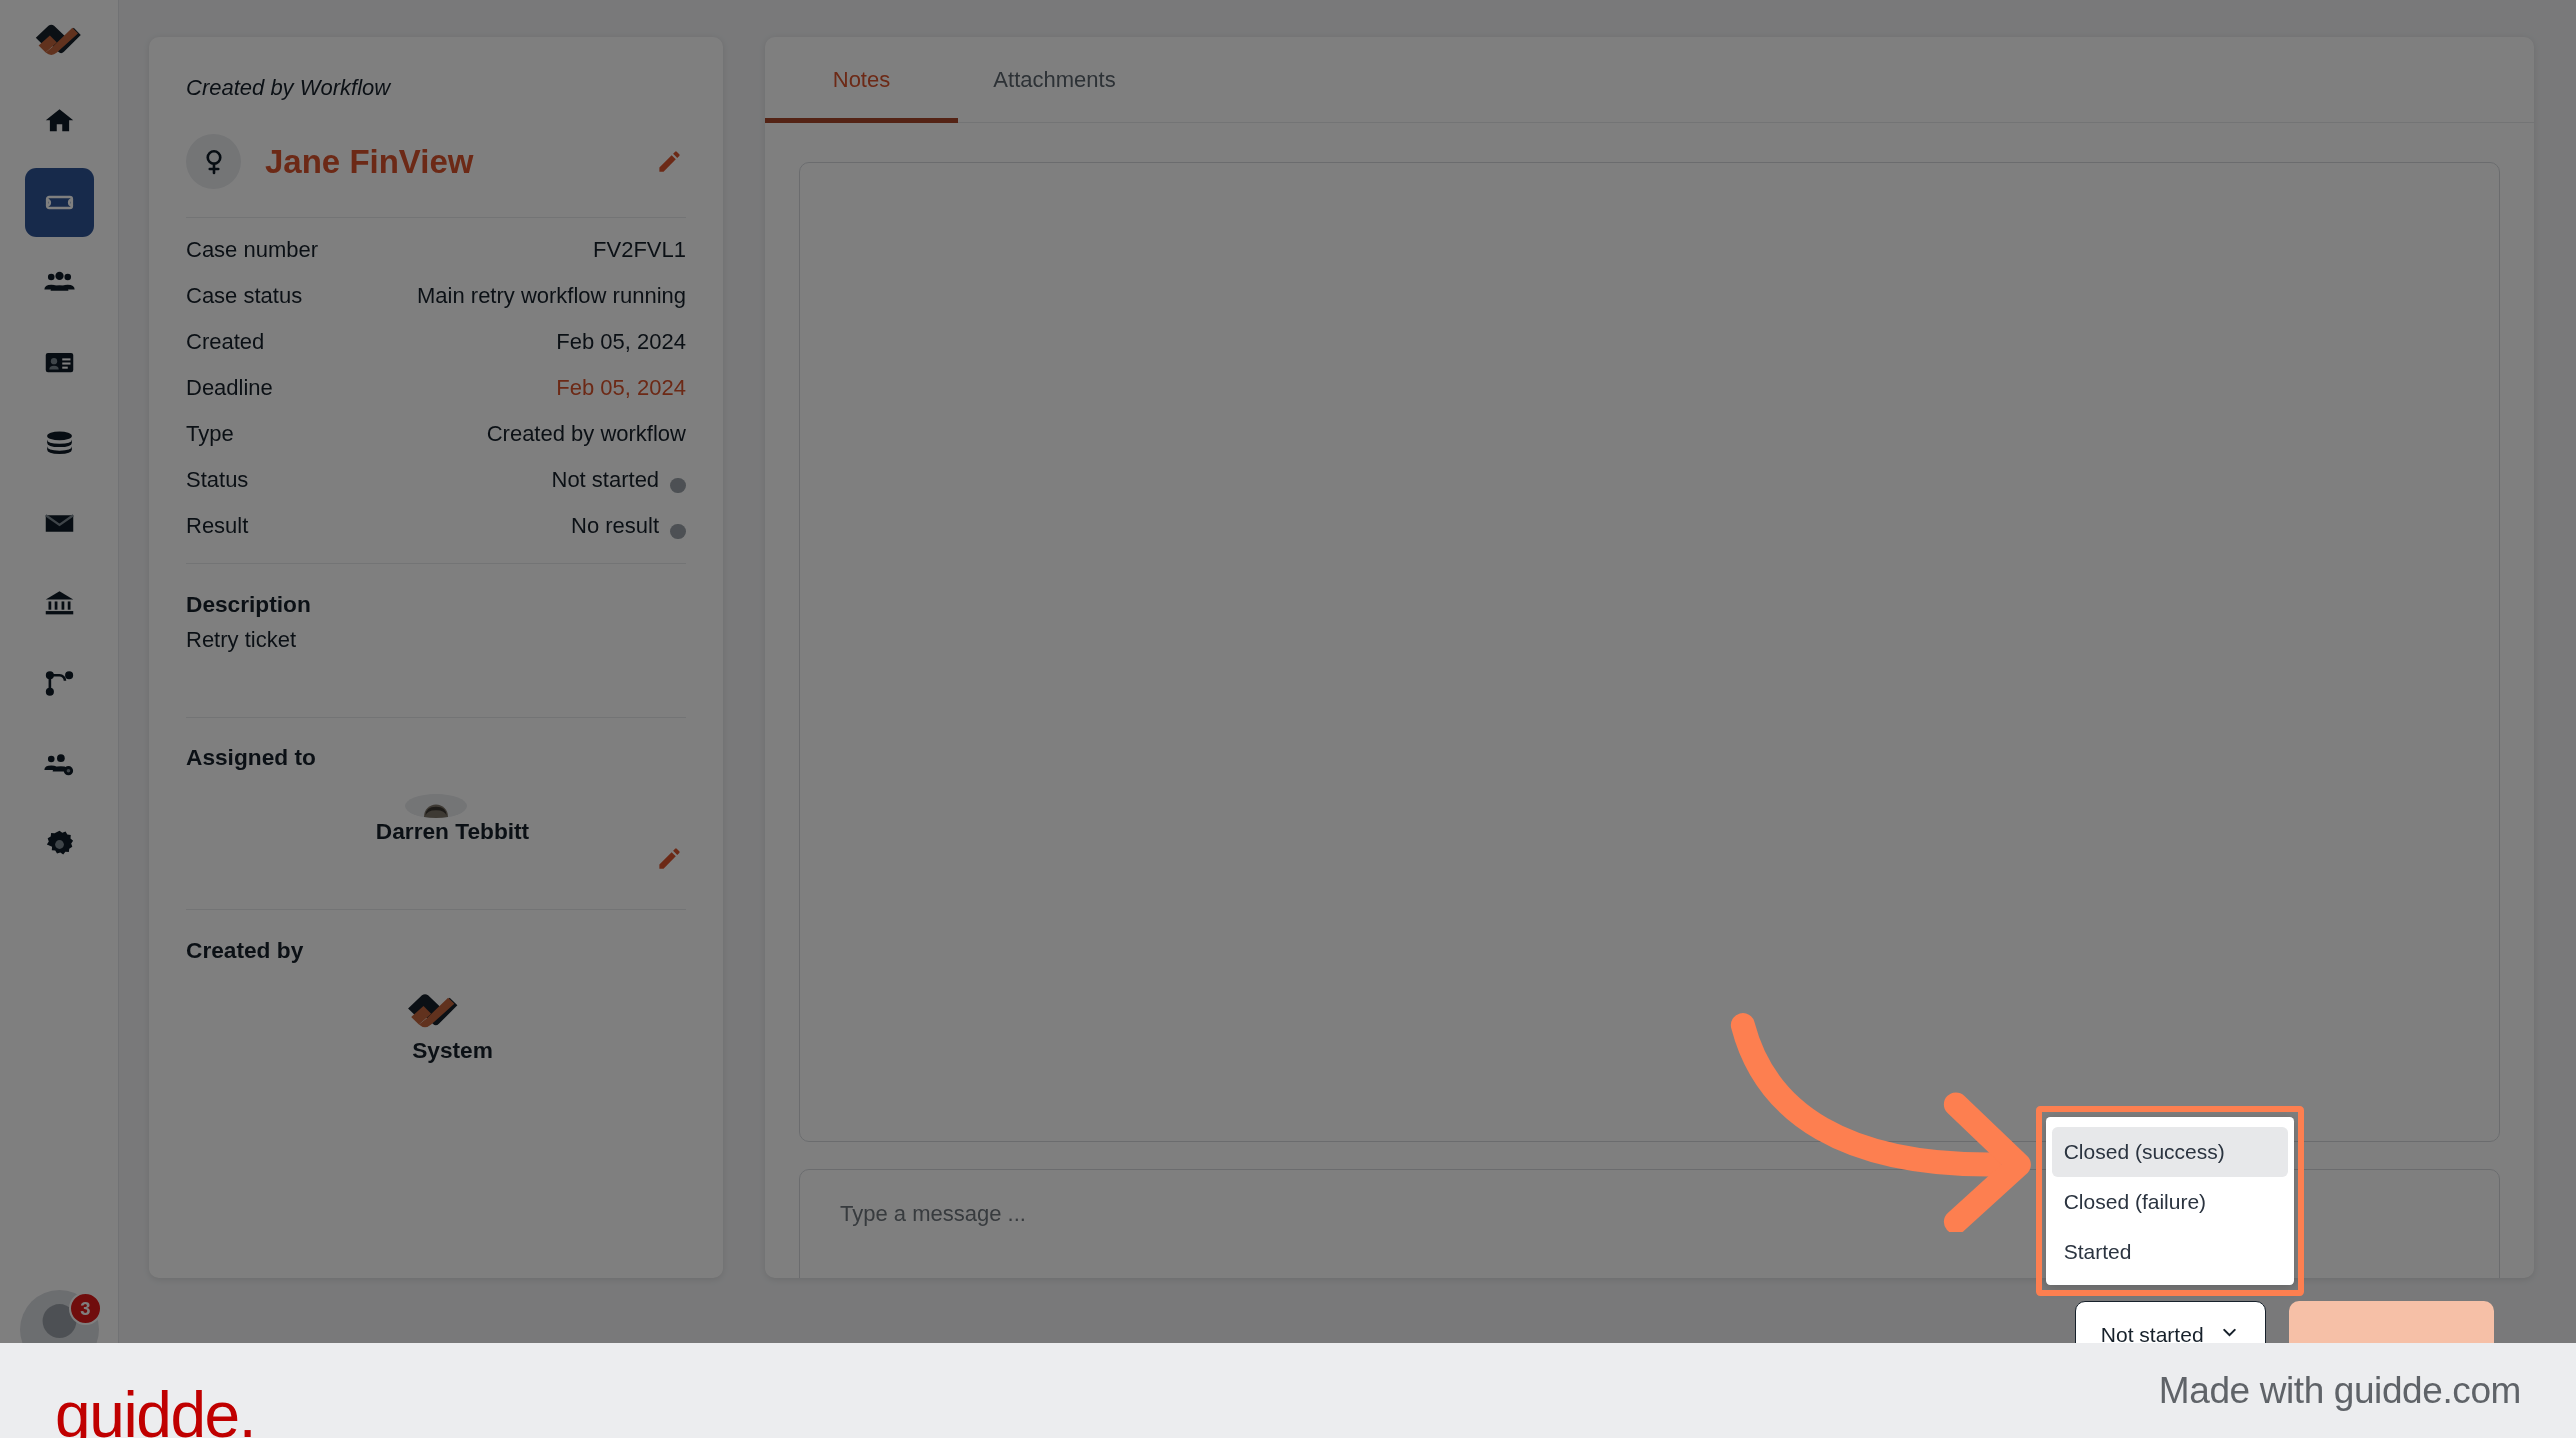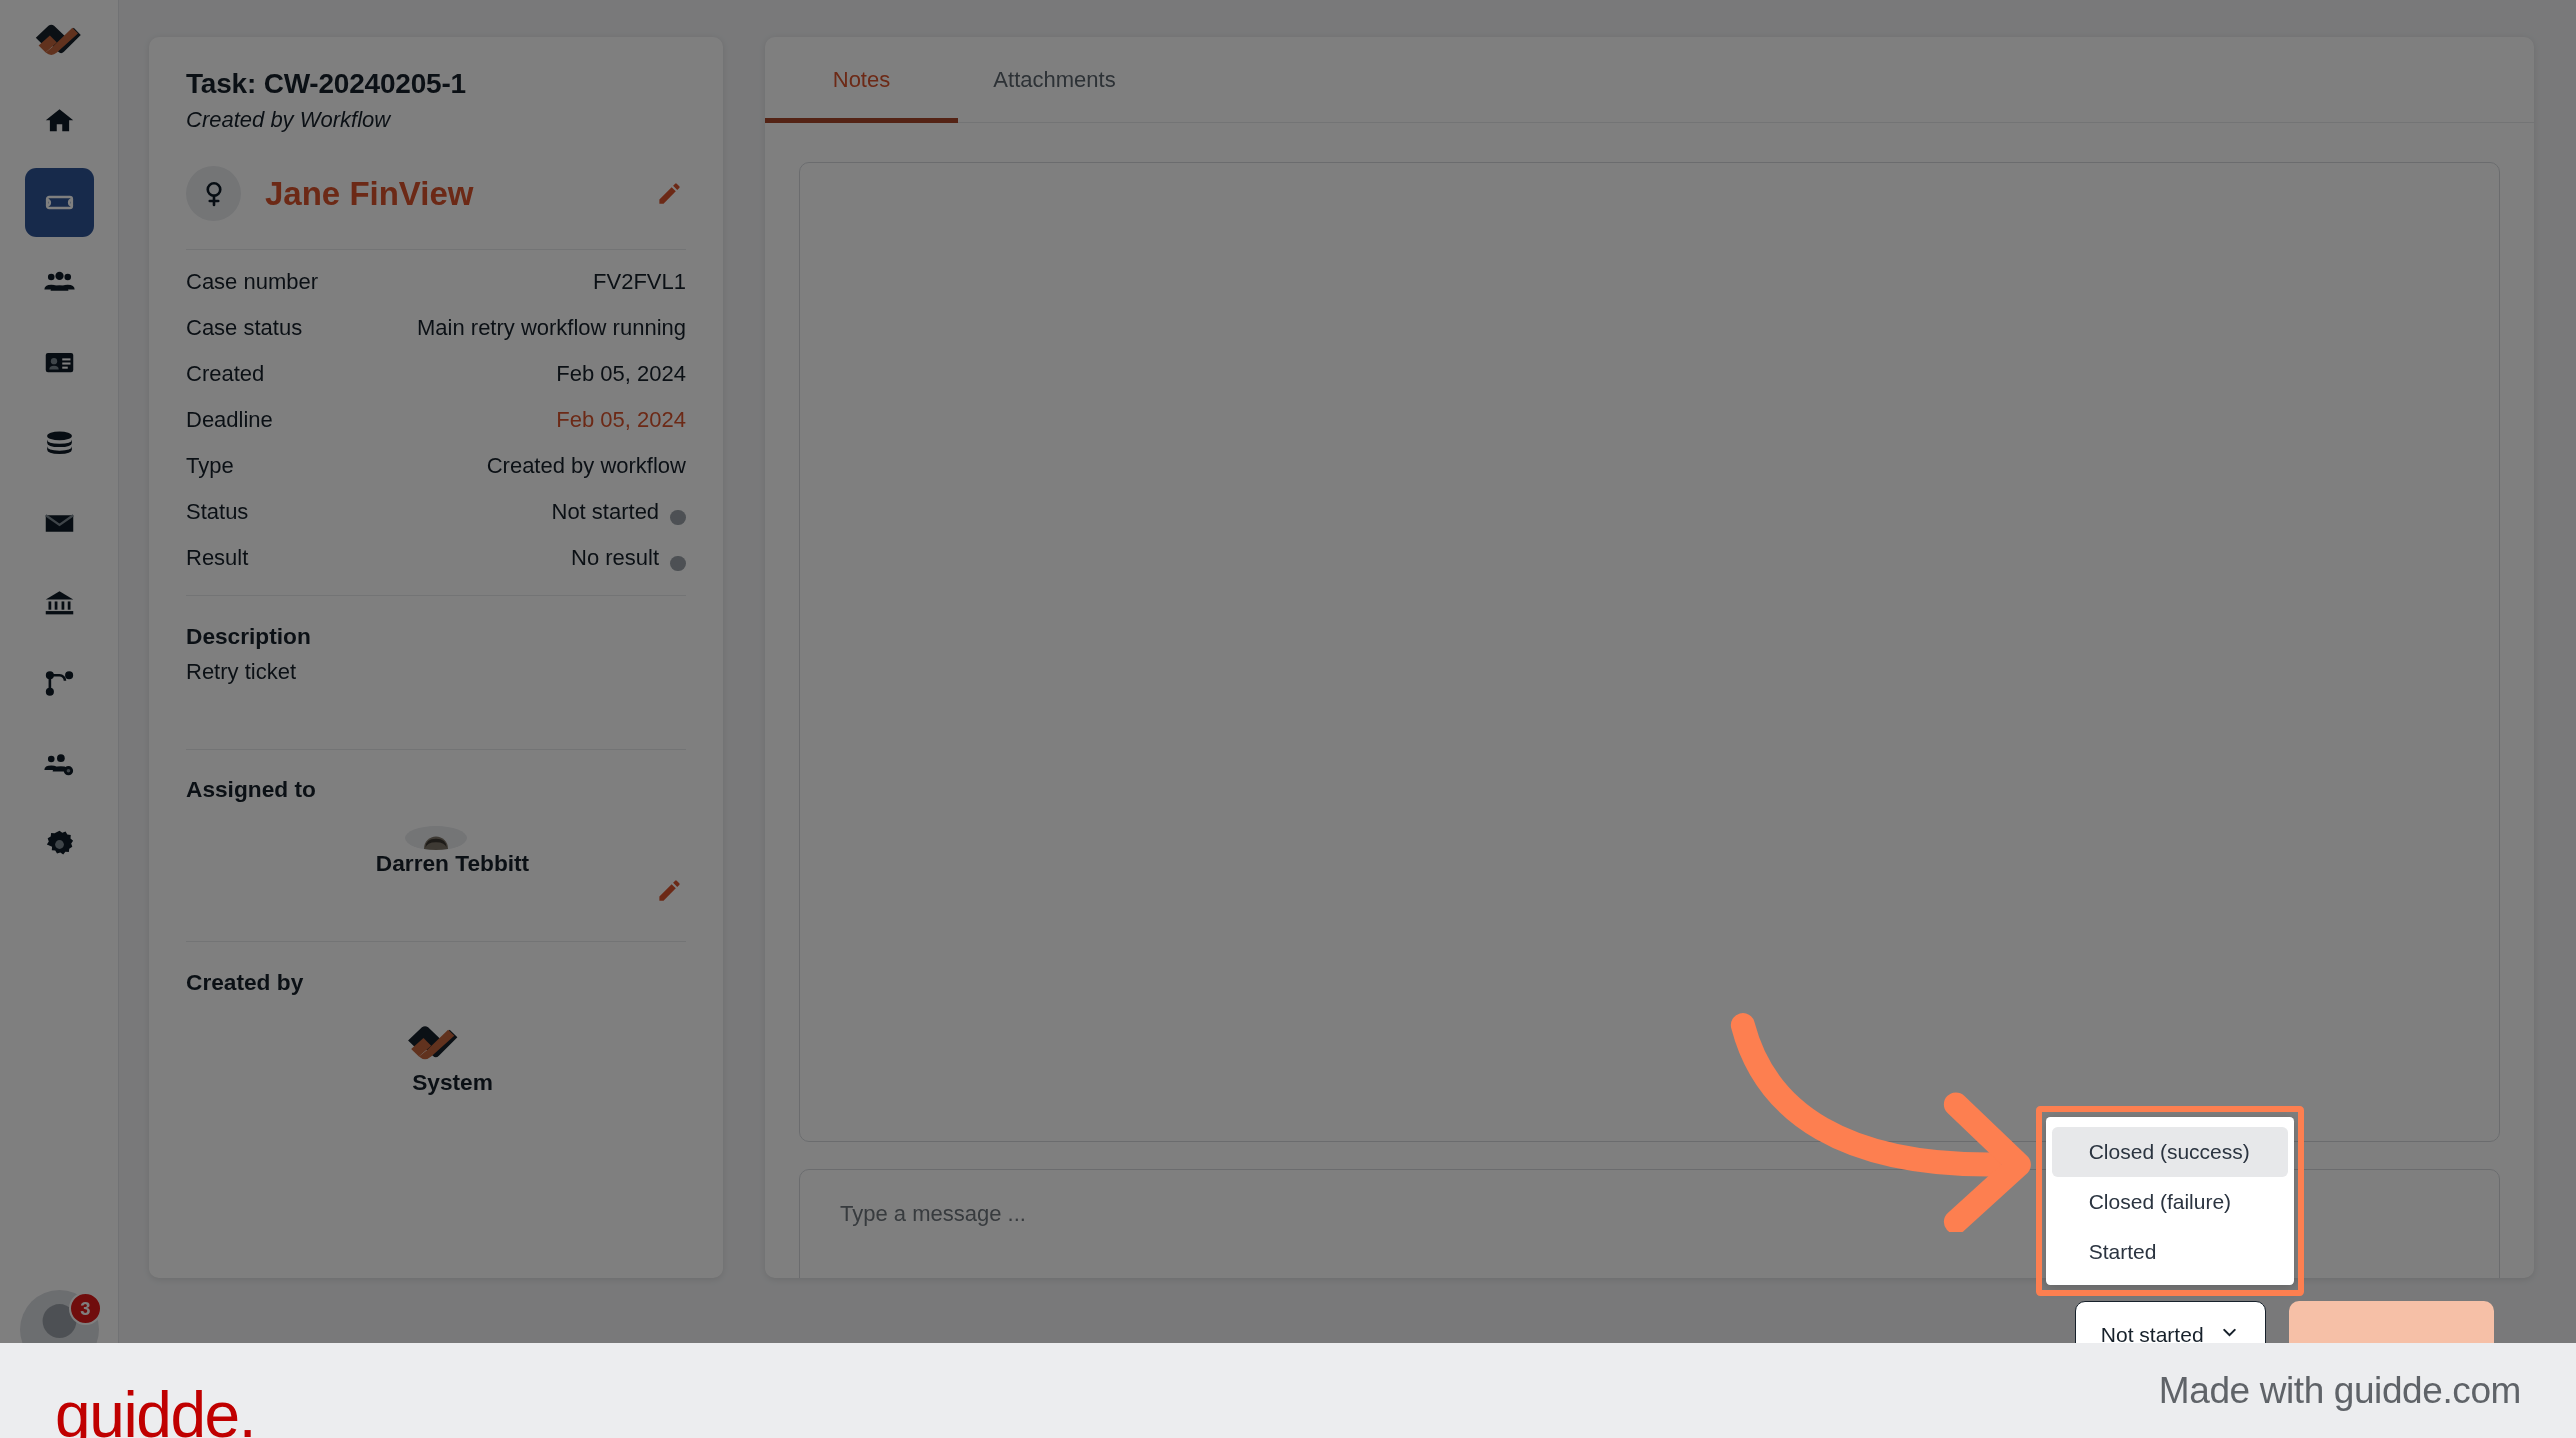--- a/index.html
+++ b/index.html
@@ -129,21 +129,21 @@
     border:6.4px solid #fd7f50; border-radius:4.2px; z-index: 90; background:transparent;
   }
   #dropdown-menu {
     position:absolute; left:2046px; top:1117px; width:248px; height:168px;
     background:#ffffff; border-radius:4.2px; z-index: 88;
     box-shadow: 0 2.8px 11.3px rgba(0,0,0,.18);
     padding-top: 10px;
   }
   #dropdown-list { padding: 0; }
   .dd-option {
-    height:50px; display:flex; align-items:center; padding-left:37px;
+    height:50px; display:flex; align-items:center; padding-left:12px;
     font-size:21px; color:#2b3440; border-radius:5.7px; margin:0 5.7px;
   }
   .dd-option.highlighted { background:#e7e8ea; }
 
   
   #bright-status-select {
     position:absolute; left:2075px; top:1301px; width:191px; height:68px;
     border:1.4px solid #17212b; border-radius:10px; background:#fff;
     display:flex; align-items:center; justify-content:center;
     font-size:21px; color:#17212b; gap:15.6px; z-index:86;
@@ -300,21 +300,20 @@
             <circle cx="56" cy="44" r="24" fill="#9aa1a8"></circle>
             <path d="M8 112 q0-32 48-32 t48 32Z" fill="#9aa1a8"></path>
           </svg>
         </div>
         <div id="sidebar-avatar-badge">3</div>
       </div>
     </nav>
 
     <section id="detail-card">
 
-      <div id="task-title">Task: CW-20240205-1</div>
       <div id="task-subtitle">Created by Workflow</div>
 
       <div id="customer-row">
         <div id="customer-avatar">
           <svg width="30" height="30" viewBox="0 0 24 24" fill="none" stroke="#0f1b26" stroke-width="2.1">
             <circle cx="12" cy="8.4" r="5"></circle>
             <path d="M12 13.4 v7.4 M8.6 17.6 h6.8" stroke-linecap="round"></path>
           </svg>
         </div>
         <div id="customer-name">Jane FinView</div>

